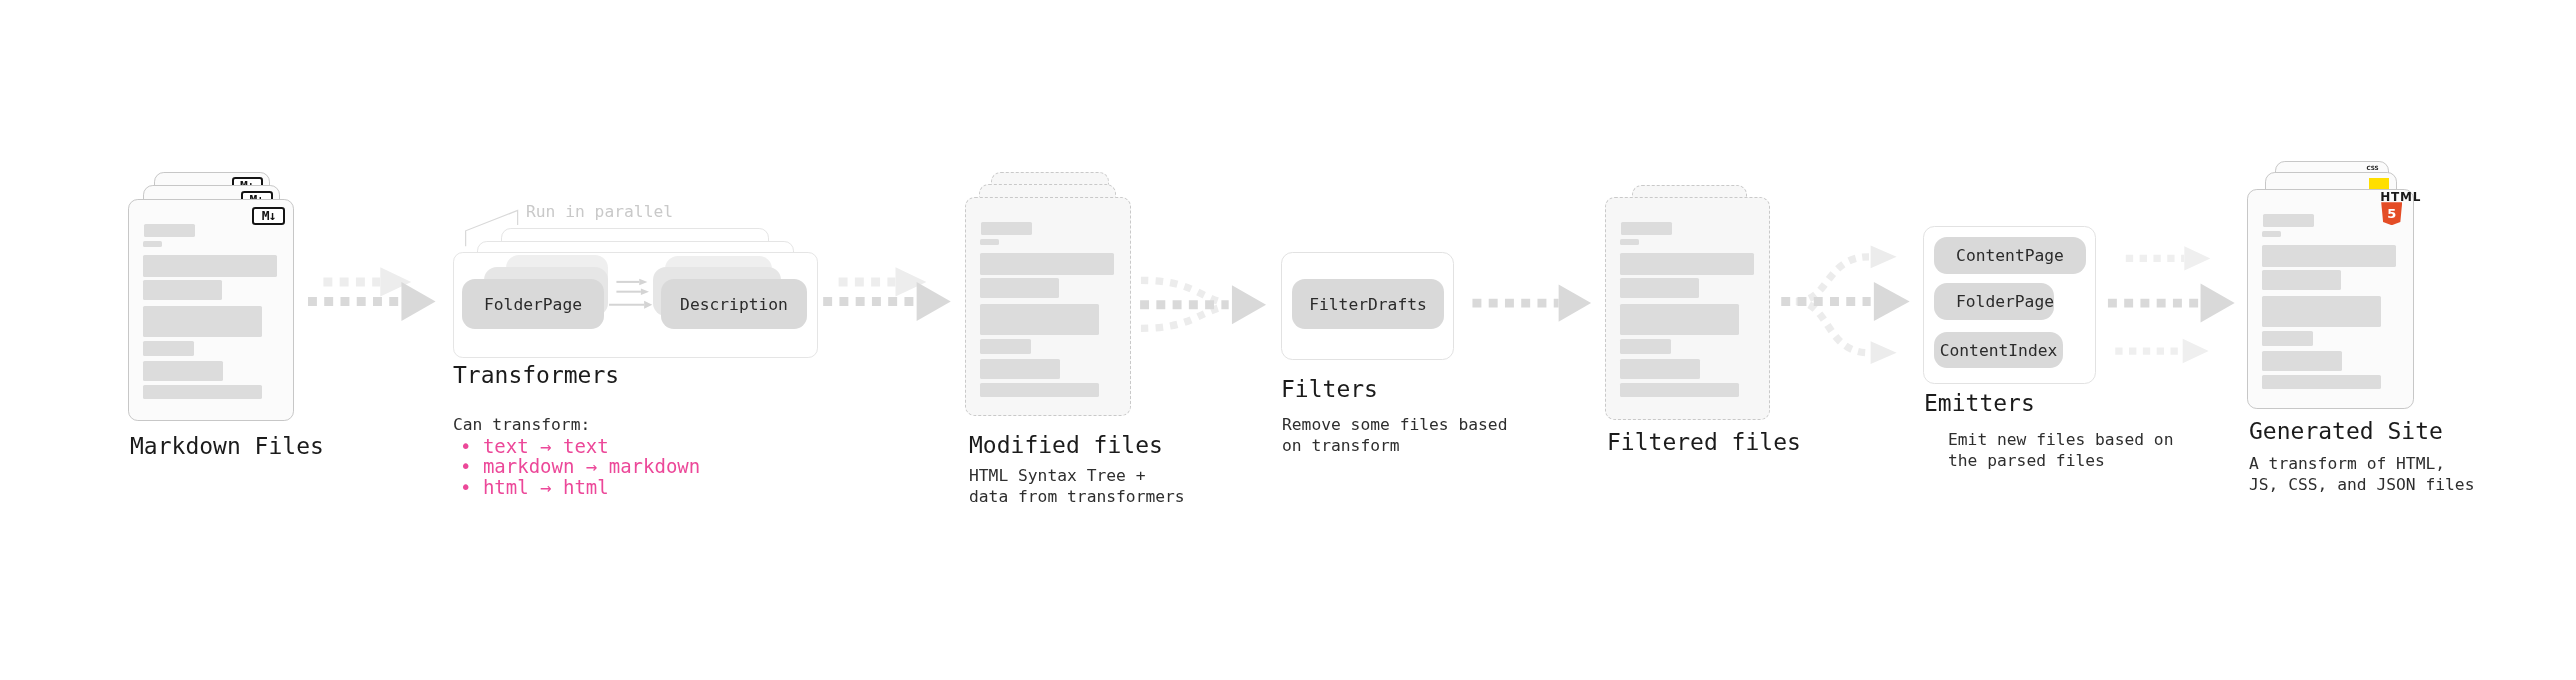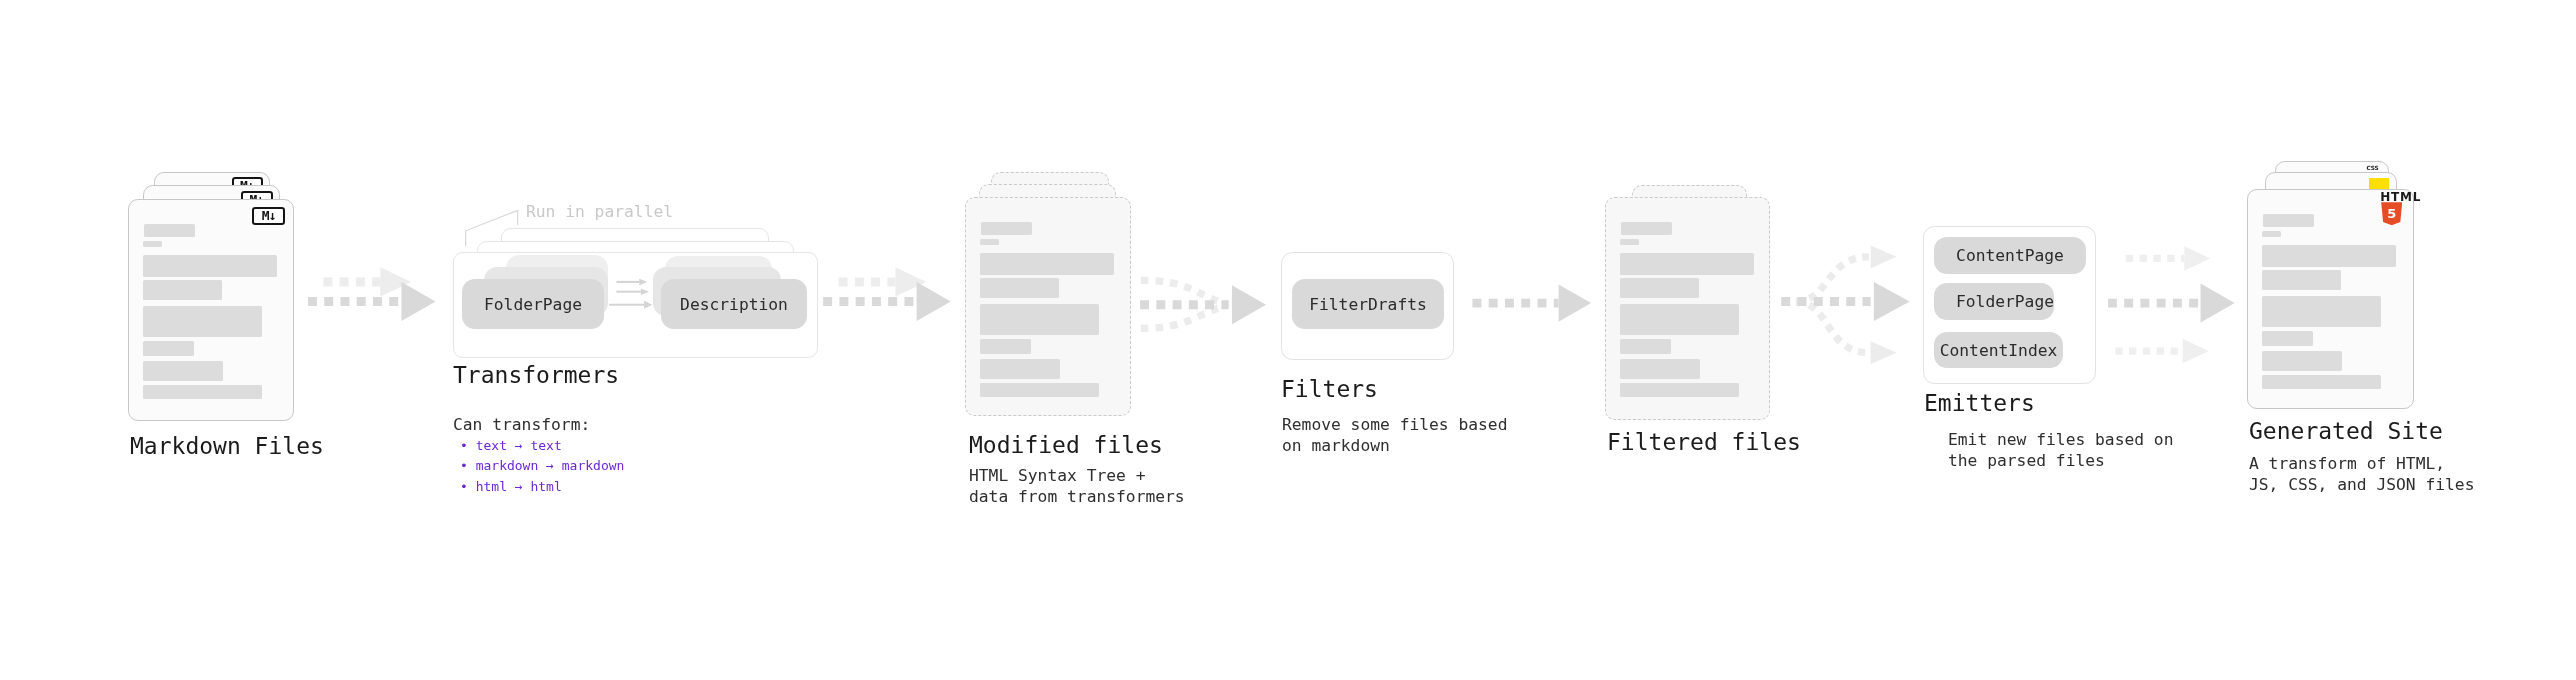--- a/index.html
+++ b/index.html
@@ -7,21 +7,21 @@
     position:relative;width:2576px;height:681px;background:#ffffff;overflow:hidden;
     font-family:"DejaVu Sans Mono","Liberation Mono",monospace;
   }
   svg{position:absolute;left:0;top:0;}
   .card{position:absolute;background:#fbfbfb;border:1.6px solid #c7c7c7;border-radius:9.8px;box-sizing:border-box;}
   .card.dashed{background:#f7f7f7;border:1.6px dashed #c9c9c9;}
   .bar{position:absolute;background:#dcdcdc;border-radius:1.6px;}
   .node-label{position:absolute;font-size:23px;font-weight:500;color:#1b1b1b;white-space:nowrap;}
   .caption{position:absolute;font-size:16.3px;color:#2e2e2e;line-height:21px;white-space:nowrap;}
   .caption .cap-line{display:block;}
-  .bullets{position:absolute;font-size:13px;color:#6d28d9;line-height:20.3px;white-space:nowrap;}
+  .bullets{position:absolute;font-size:19px;color:#ec4899;line-height:20.3px;white-space:nowrap;}
   .tbox{position:absolute;background:#ffffff;border:1.6px solid #e5e5e5;border-radius:9.8px;box-sizing:border-box;}
   .obox{position:absolute;background:#ffffff;border:1.6px solid #e2e2e2;border-radius:11.4px;box-sizing:border-box;}
   .pill{position:absolute;background:#d9d9d9;border-radius:13px;display:flex;align-items:center;justify-content:center;
         font-size:16.3px;color:#2b2b2b;white-space:nowrap;}
   .pill.g1{background:#e6e6e6;}
   .pill.g2{background:#efefef;}
   .mdbadge{position:absolute;background:#ffffff;border:2.4px solid #141414;border-radius:3.3px;box-sizing:border-box;
            display:flex;align-items:center;justify-content:center;font-weight:bold;font-size:13px;color:#141414;letter-spacing:-0.8px;}
   .runlabel{position:absolute;font-size:16.3px;color:#c9c9c9;white-space:nowrap;}
   .html5icon{position:absolute;width:23px;text-align:center;}
@@ -176,21 +176,21 @@
   </div>
 
   <div>
     <div class="obox" style="left:1281px;top:252px;width:173px;height:108px;"></div>
     <div class="pill" style="left:1292px;top:279px;width:152px;height:50px;">
       <span>FilterDrafts</span>
     </div>
     <div class="node-label" style="left:1281px;top:376px;text-align:center;">Filters</div>
     <div class="caption" style="left:1282px;top:414px;">
       <span class="cap-line">Remove some files based</span>
-      <span class="cap-line">on markdown</span>
+      <span class="cap-line">on transform</span>
     </div>
   </div>
 
   <div>
     <div class="card dashed" style="left:1632px;top:185px;width:115px;height:73px;"></div>
     <div class="card dashed" style="left:1605px;top:197px;width:165px;height:223px;">
         <div class="bar" style="left: 15.4px; top: 24.4px; width: 51px; height: 12.2px;"></div>
         <div class="bar" style="left: 14px; top: 41px; width: 18.7px; height: 5.7px;"></div>
         <div class="bar" style="left: 14px; top: 55px; width: 134px; height: 22px;"></div>
         <div class="bar" style="left: 14px; top: 80px; width: 79px; height: 19.5px;"></div>

